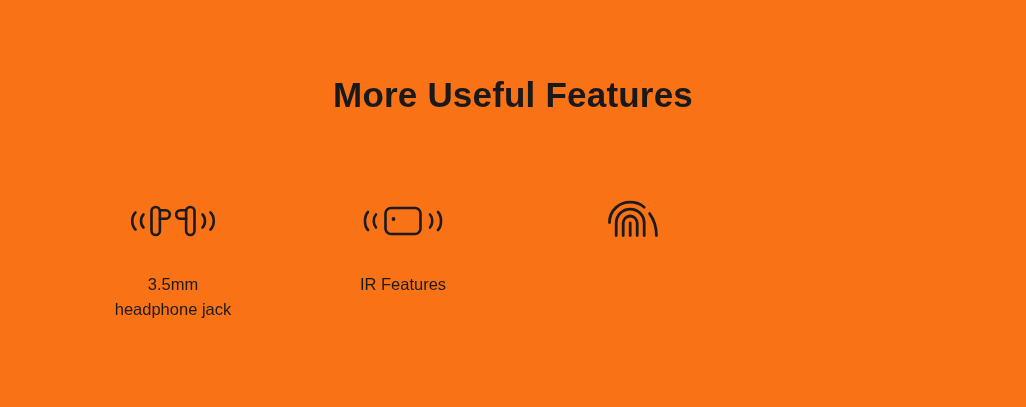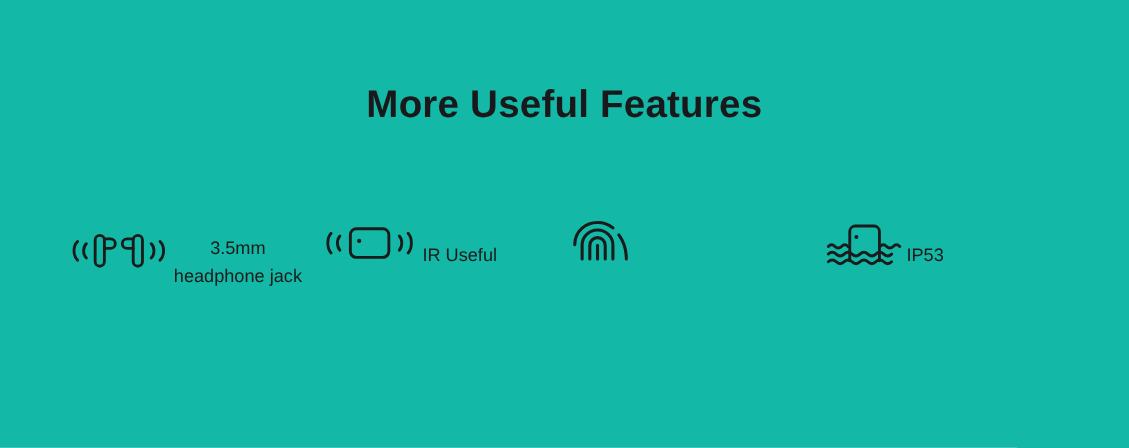--- a/index.html
+++ b/index.html
@@ -12,21 +12,21 @@
     height: 407px;
     background: #ffffff;
     font-family: "Liberation Sans", "DejaVu Sans", sans-serif;
     color: #1b1b1b;
     overflow: hidden;
   }
   .page {
     position: relative;
     width: 1026px;
     height: 407px;
-    background: #14b8a6;
+    background: #f97316;
     box-sizing: border-box;
   }
 
   
   .section-title {
     position: absolute;
     left: 0;
     top: 72px;
     width: 1026px;
     text-align: center;
@@ -45,21 +45,21 @@
     top: 192px;
     width: 920px;
     display: flex;
     flex-direction: row;
     align-items: flex-start;
     justify-content: flex-start;
   }
   .feature-item {
     width: 230px;
     display: flex;
-    flex-direction: row;
+    flex-direction: column;
     align-items: center;
   }
   .feature-icon {
     height: 58px;
     display: flex;
     align-items: center;
     justify-content: center;
   }
   .feature-icon svg {
     display: block;
@@ -112,52 +112,34 @@
           <path d="M21 17.5 C18 20.8 18 27.2 21 30.5"></path>
 
           <rect x="30.5" y="11" width="35" height="26" rx="5.5"></rect>
 
           <circle cx="38.5" cy="22" r="1.9" fill="#1b1b1b" stroke="none"></circle>
 
           <path d="M75 17.5 C78 20.8 78 27.2 75 30.5"></path>
           <path d="M83 15 C87 19.2 87 28.8 83 33"></path>
         </svg>
       </div>
-      <div class="feature-label">IR Useful</div>
+      <div class="feature-label">IR Features</div>
     </div>
 
     <div class="feature-item">
       <div class="feature-icon">
         <svg width="56" height="48" viewBox="0 0 56 48" fill="none" stroke="#1b1b1b" stroke-width="2.8" stroke-linecap="round" stroke-linejoin="round">
 
           <path d="M4.5 25.5 C4.5 12.8 14.8 5.2 25.2 5.2 C30.6 5.2 35.6 7.1 39.2 10.2"></path>
           <path d="M44.6 16.6 C49.1 22.7 51.4 30.2 51.4 38.5"></path>
 
           <path d="M11.2 38.5 C11.2 30.6 11.2 26.0 11.2 26.0 C11.2 18.0 17.6 12.1 25.2 12.1 C32.8 12.1 39.2 18.0 39.2 26.0 L39.2 38.5"></path>
 
           <path d="M18.2 38.5 L18.2 26.3 C18.2 22.2 21.3 19.0 25.2 19.0 C29.1 19.0 32.2 22.2 32.2 26.3 L32.2 38.5"></path>
 
           <path d="M25.2 26.0 L25.2 38.5"></path>
         </svg>
       </div>
     </div>
 
-    <div class="feature-item">
-      <div class="feature-icon">
-        <svg width="76" height="48" viewBox="0 0 76 48" fill="none" stroke="#1b1b1b" stroke-width="2.6" stroke-linecap="round" stroke-linejoin="round">
-
-          <path d="M24.5 40 L24.5 13.5 a5 5 0 0 1 5 -5 h17 a5 5 0 0 1 5 5 L51.5 40"></path>
-
-          <circle cx="30.5" cy="18.5" r="1.8" fill="#1b1b1b" stroke="none"></circle>
-
-          <path d="M5 27 q3 -3 6 0 t6 0 t6 0"></path>
-          <path d="M52 27 q3 -3 6 0 t6 0 t6 0"></path>
-
-          <path d="M5 34 q3.6 -3.4 7.2 0 t7.2 0 t7.2 0 t7.2 0 t7.2 0 t7.2 0 t7.2 0 t7.2 0"></path>
-
-          <path d="M5 41 q3.6 -3.4 7.2 0 t7.2 0 t7.2 0 t7.2 0 t7.2 0 t7.2 0 t7.2 0 t7.2 0"></path>
-        </svg>
-      </div>
-      <div class="feature-label">IP53</div>
-    </div>
 
   </div>
 </div>
 
 </body></html>

